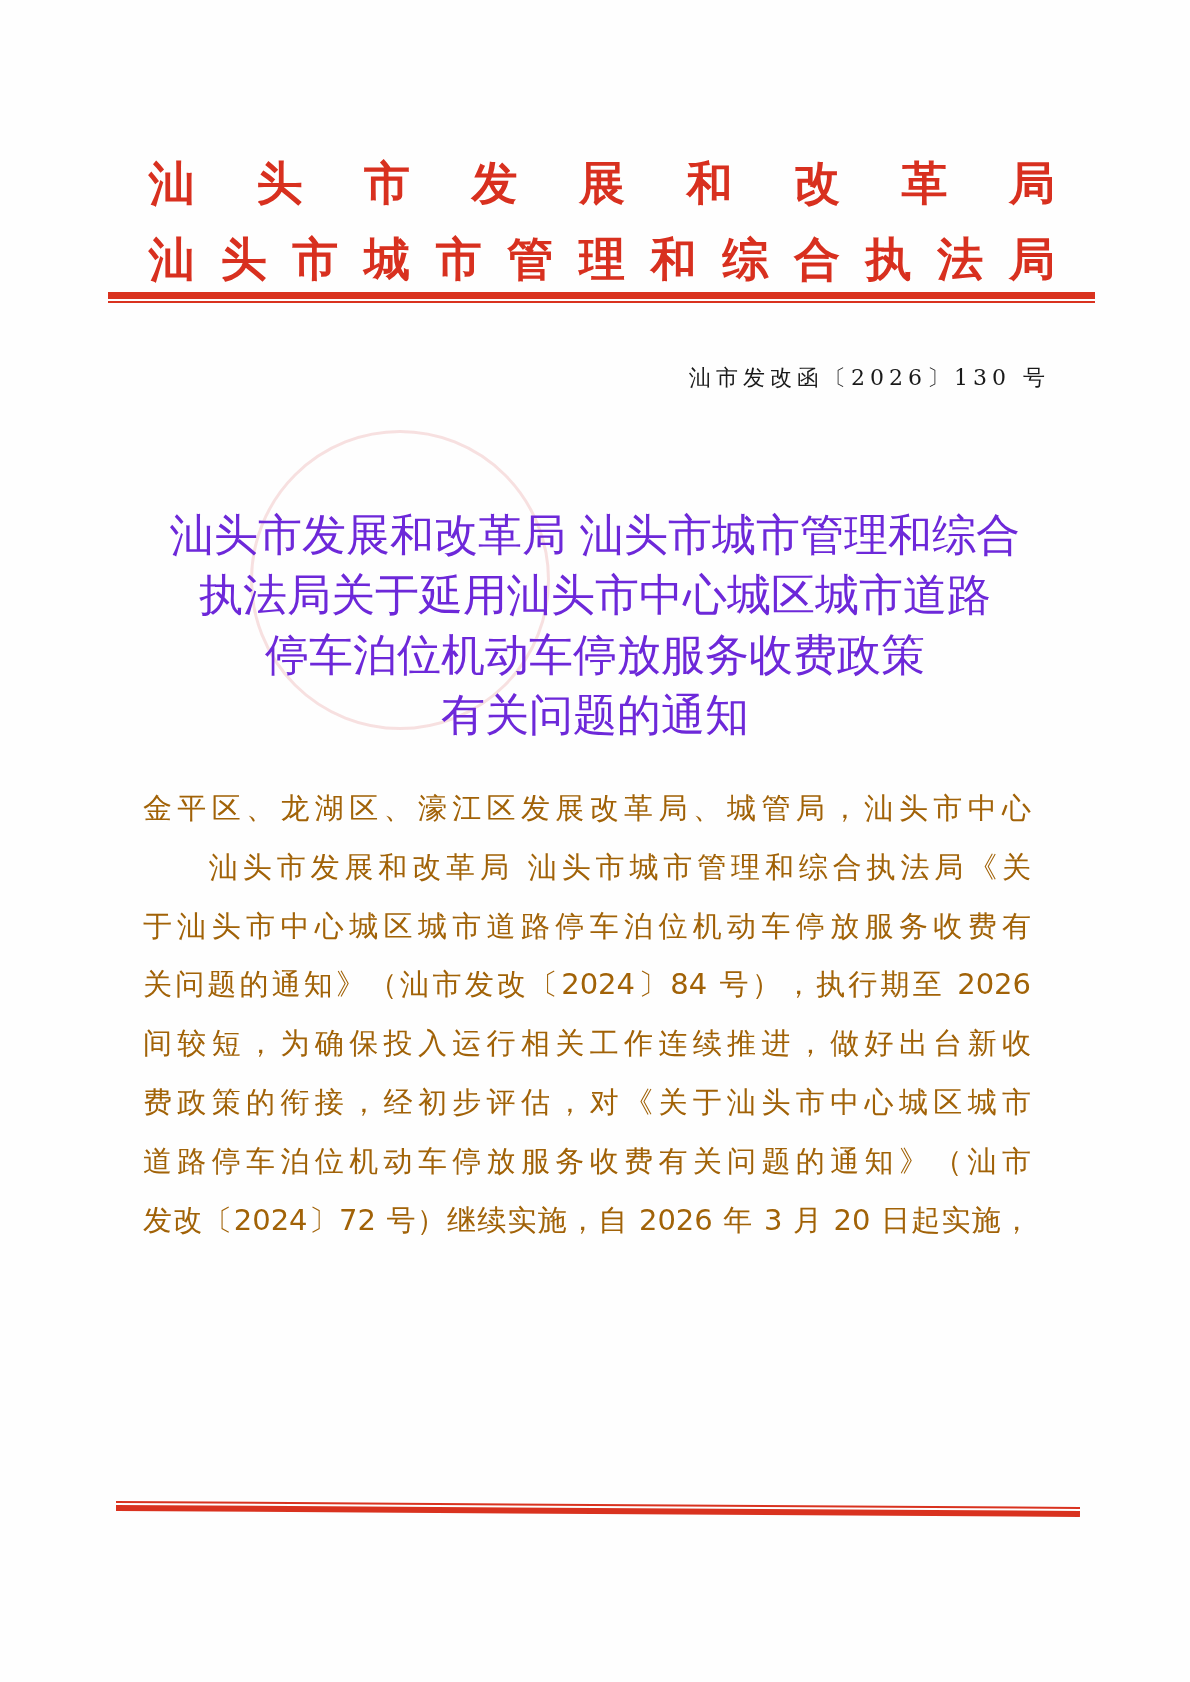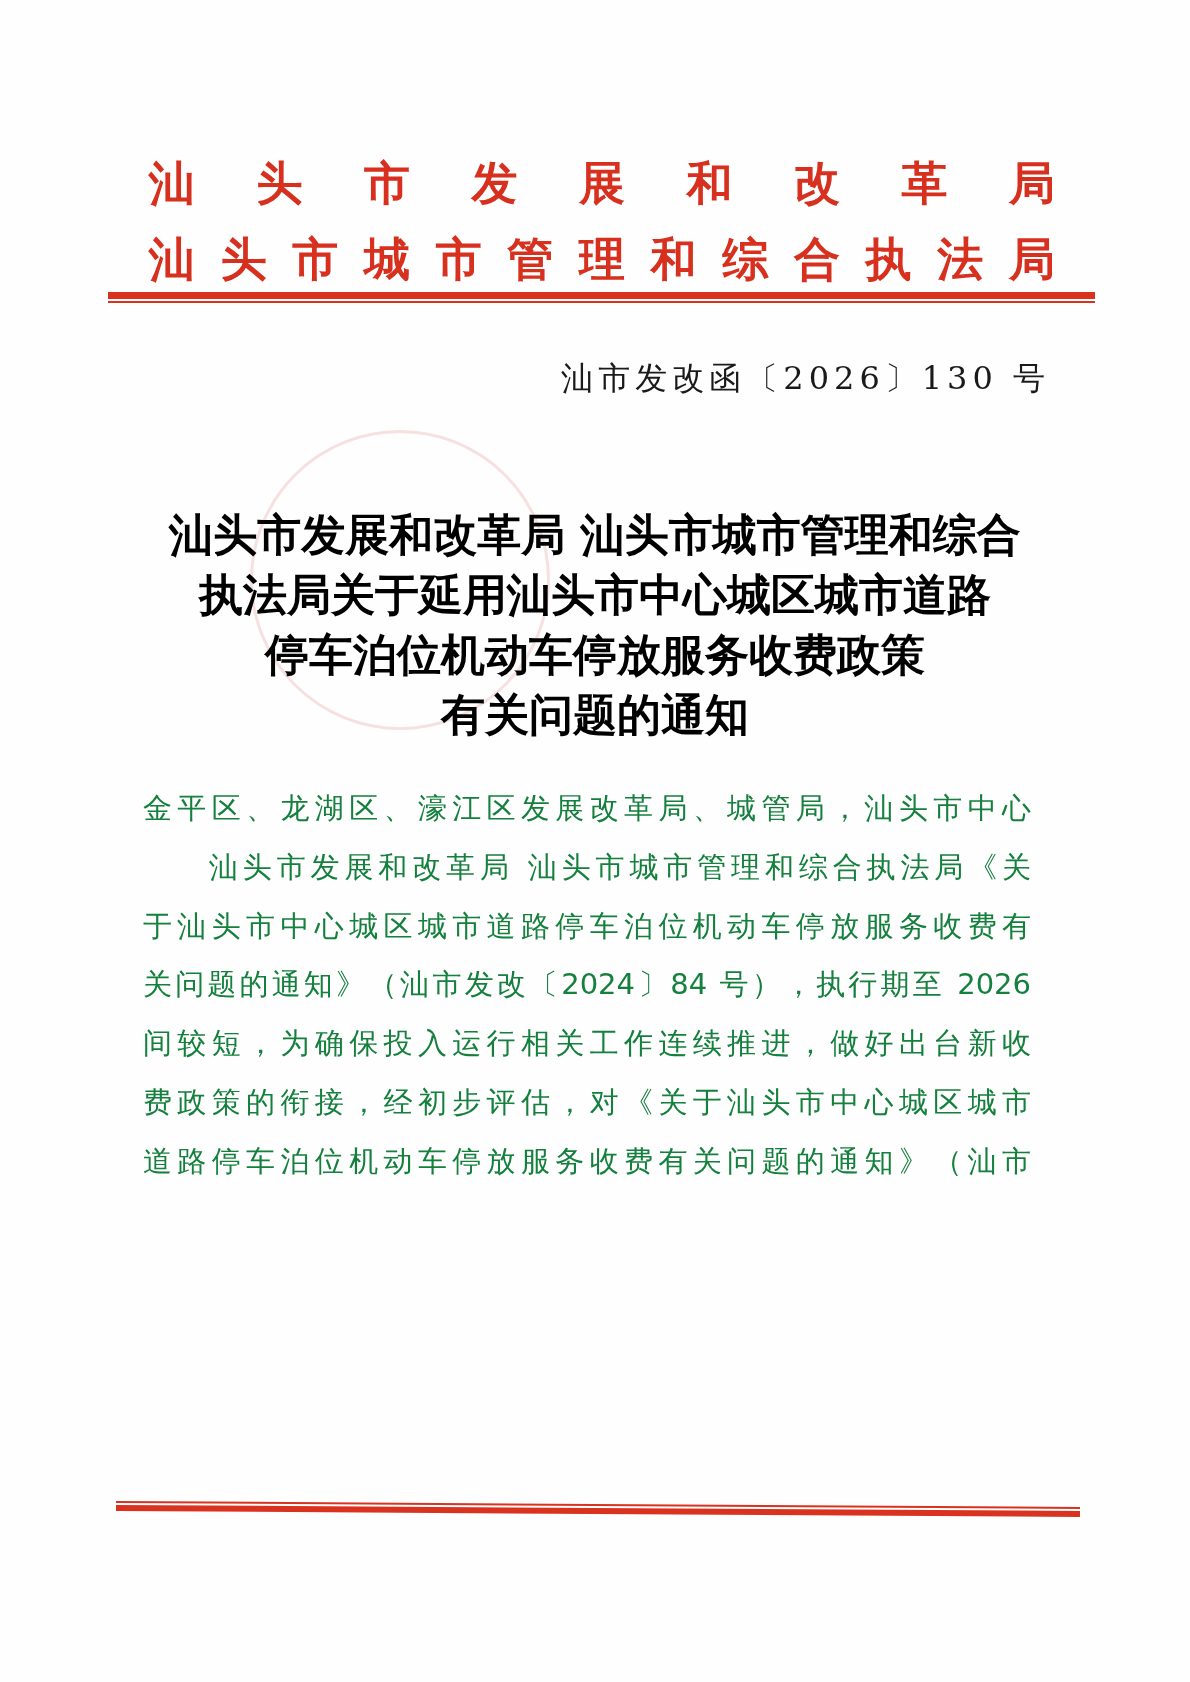--- a/index.html
+++ b/index.html
@@ -47,21 +47,21 @@
     .rule-top-thick { left: 108px; top: 292px; width: 987px; height: 7px; }
     .rule-top-thin  { left: 108px; top: 301px; width: 987px; height: 2px; }
 
     .rule-bot-thin  { left: 116px; top: 1501px; width: 964px; height: 2px; transform: rotate(0.35deg); transform-origin: left center; }
     .rule-bot-thick { left: 116px; top: 1505px; width: 964px; height: 6px; transform: rotate(0.35deg); transform-origin: left center; }
 
     .doc-number {
       position: absolute;
       top: 360px;
       right: 140px;
-      font-size: 32px;
+      font-size: 22px;
       line-height: 36px;
       letter-spacing: 5px;
       color: #1a1a1a;
       white-space: nowrap;
     }
 
     .stamp {
       position: absolute;
       left: 250px; top: 430px;
       width: 300px; height: 300px;
@@ -70,39 +70,39 @@
       box-sizing: border-box;
     }
 
     .title {
       position: absolute;
       left: 130px;
       width: 930px;
       top: 505px;
       text-align: center;
       font-family: "DejaVu Serif", "Liberation Serif", serif;
-      font-weight: bold;
+      font-weight: normal;
       font-size: 44px;
-      color: #000000;
+      color: #6d28d9;
     }
     .title .t-line {
       display: block;
       height: 60px;
       line-height: 60px;
       white-space: nowrap;
     }
 
     .body-text {
       position: absolute;
       left: 143px;
       top: 786px;
       width: 888px;
       font-family: "DejaVu Sans", "Liberation Sans", sans-serif;
       font-size: 29px;
-      color: #15803d;
+      color: #a16207;
     }
     .b-line {
       display: block;
       height: 58.8px;
       line-height: 44px;
       white-space: nowrap;
       text-align: justify;
       text-align-last: justify;
     }
     .b-line.last { text-align-last: left; letter-spacing: 7px; }
@@ -156,18 +156,19 @@
   </div>
 
   <div class="body-text">
     <span class="b-line">金平区、龙湖区、濠江区发展改革局、城管局，汕头市中心</span>
     <span class="b-line indent">汕头市发展和改革局 汕头市城市管理和综合执法局《关</span>
     <span class="b-line">于汕头市中心城区城市道路停车泊位机动车停放服务收费有</span>
     <span class="b-line">关问题的通知》（汕市发改〔2024〕84 号），执行期至 2026</span>
     <span class="b-line">间较短，为确保投入运行相关工作连续推进，做好出台新收</span>
     <span class="b-line">费政策的衔接，经初步评估，对《关于汕头市中心城区城市</span>
     <span class="b-line">道路停车泊位机动车停放服务收费有关问题的通知》（汕市</span>
+    <span class="b-line">发改〔2024〕72 号）继续实施，自 2026 年 3 月 20 日起实施，</span>
   </div>
 
   <div class="red-rule rule-bot-thin"></div>
   <div class="red-rule rule-bot-thick"></div>
 
 </div>
 
 </body></html>

